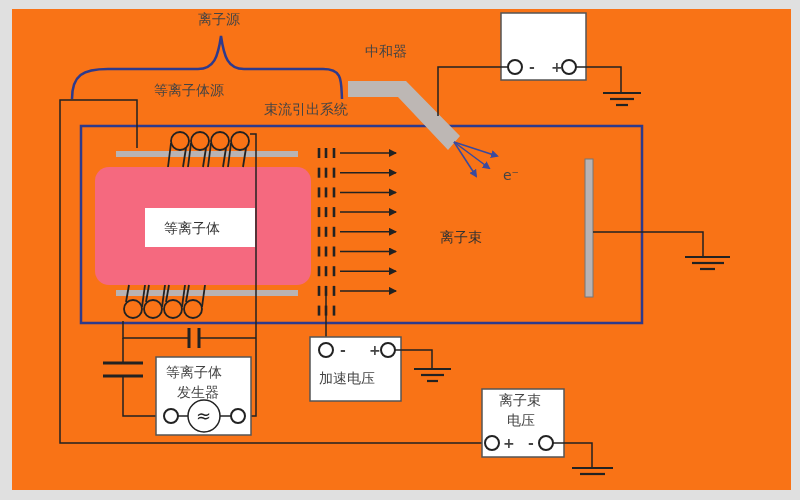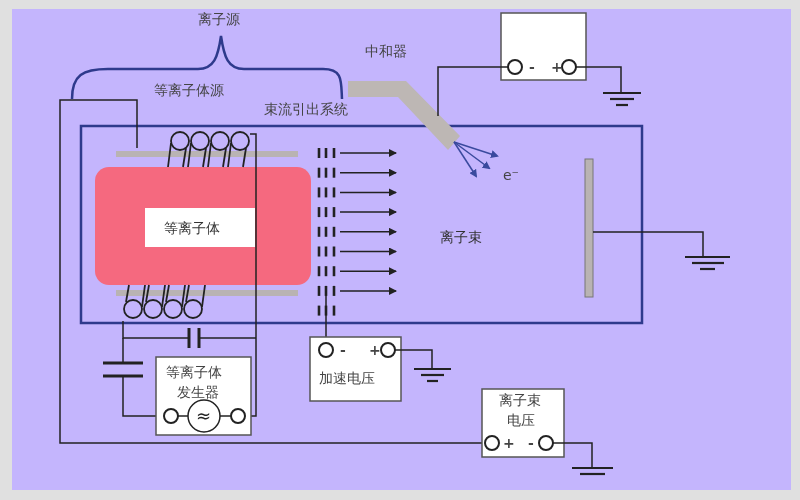--- a/index.html
+++ b/index.html
@@ -1,18 +1,18 @@
 <!DOCTYPE html>
 <html><head>
   <meta charset="utf-8">
   <style>
     html, body { margin: 0; padding: 0; }
     body { width: 800px; height: 500px; background: #e0e0e0; position: relative; overflow: hidden;
            font-family: "DejaVu Sans", sans-serif; }
-    #canvas { position: absolute; left: 12px; top: 9px; width: 779px; height: 481px; background: #c4b5fd; }
+    #canvas { position: absolute; left: 12px; top: 9px; width: 779px; height: 481px; background: #f97316; }
     svg { position: absolute; left: 0; top: 0; }
     .lbl { font-size: 14px; fill: #444; }
     .lbl-dark { font-size: 14px; fill: #333; }
     .sign { font-size: 14px; fill: #444; font-weight: bold; }
   </style>
 </head>
 <body>
 
 <div id="canvas">
 <svg id="diagram" width="800" height="500" viewBox="12 9 800 500" style="left:-12px;top:-9px;">

